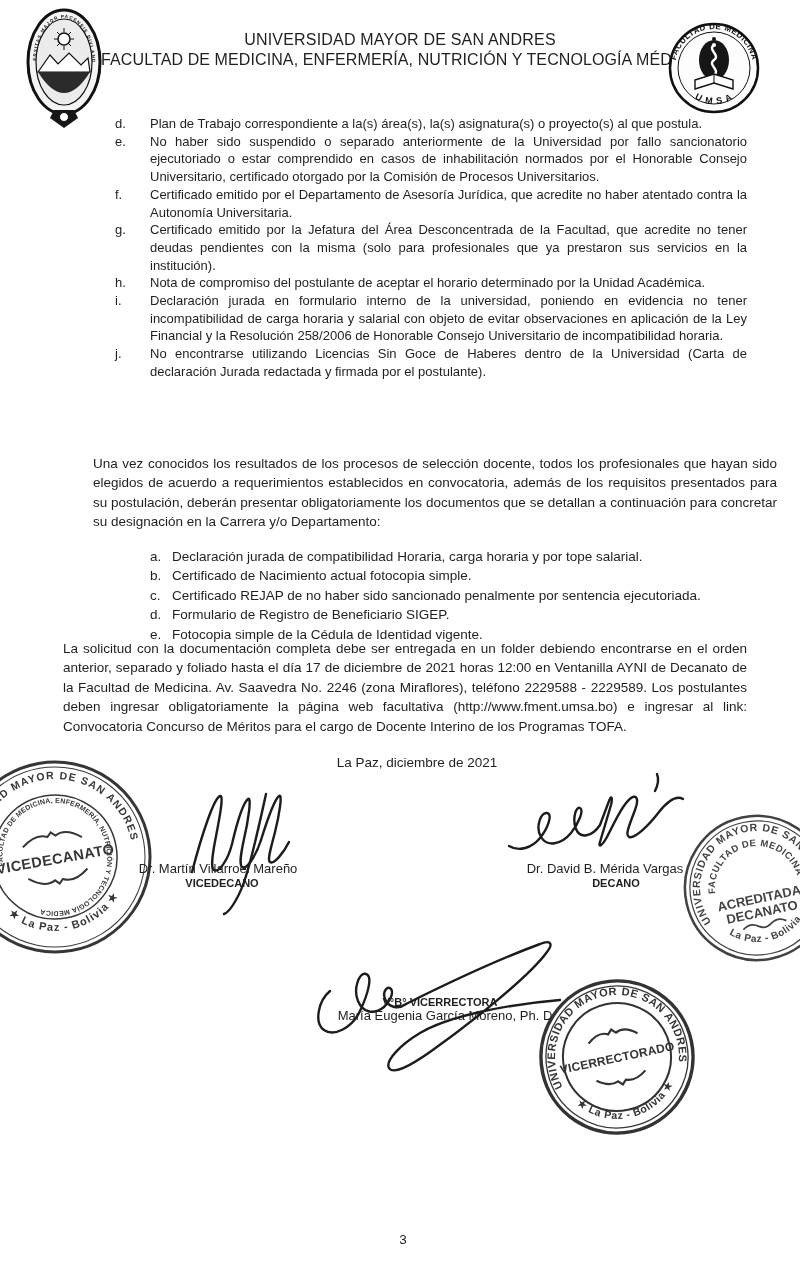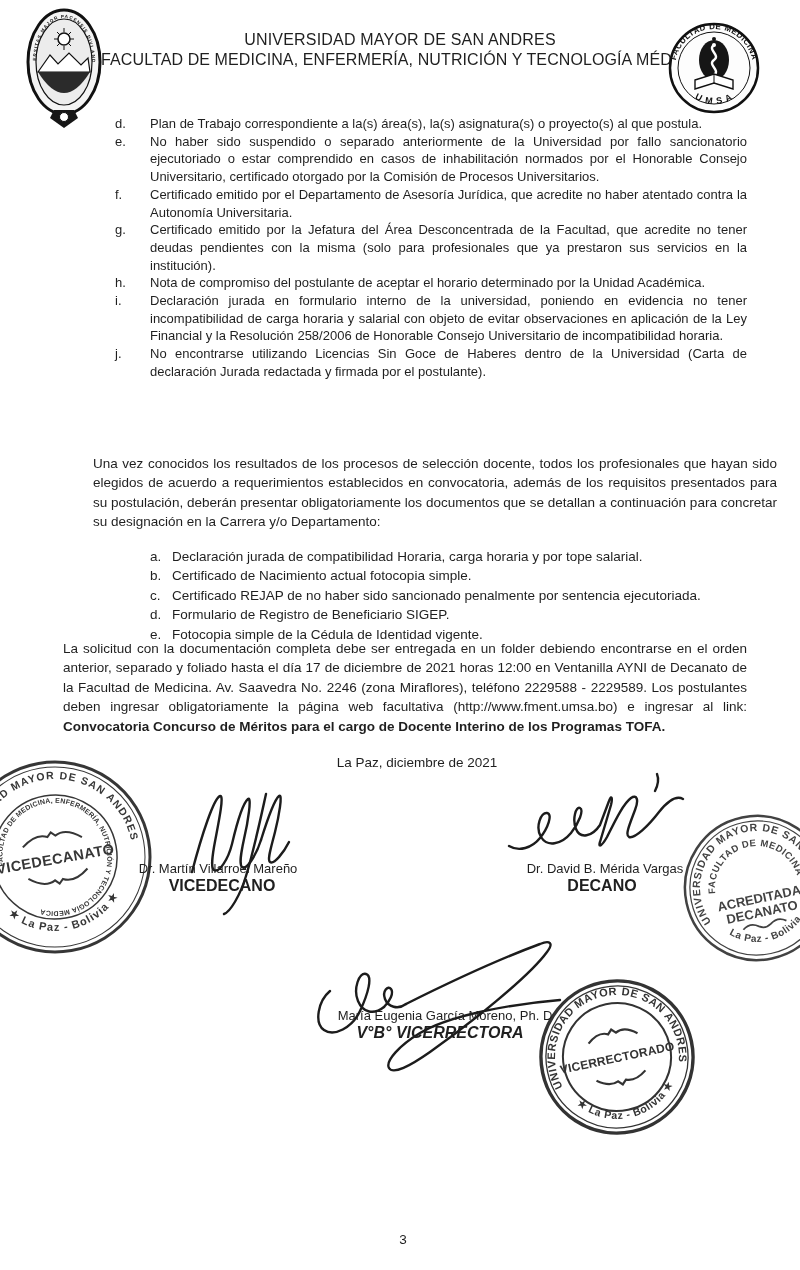--- a/index.html
+++ b/index.html
@@ -15,30 +15,30 @@
   .req-list{position:absolute;top:115px;left:115px;width:632px;font-size:13px;line-height:17.7px;}
   .req-item{display:flex;}
   .req-item .letter{width:35px;flex-shrink:0;}
   .req-item .text{flex:1;text-align:justify;}
   
   .section-heading{position:absolute;top:429px;left:63px;font-size:13.5px;font-weight:bold;letter-spacing:.2px;}
   
   .para{position:absolute;left:63px;width:684px;font-size:13.5px;line-height:19.4px;text-align:justify;}
   .para1{top:454px;margin-left:30px;}
   .para2{top:639px;}
-  .para2 .bold{font-weight:bold;}
+  .para2 .bold{font-weight:normal;}
   
   .add-list{position:absolute;top:547px;left:150px;width:580px;font-size:13.5px;line-height:19.4px;}
   .add-item{display:flex;}
   .add-item .letter{width:22px;flex-shrink:0;}
   
   .date-line{position:absolute;top:755px;left:117px;width:600px;text-align:center;font-size:13.5px;}
   
   .sig-name{position:absolute;font-size:13px;text-align:center;white-space:nowrap;}
-  .sig-title{position:absolute;font-size:16px;font-weight:bold;text-align:center;white-space:nowrap;}
+  .sig-title{position:absolute;font-size:11px;font-weight:bold;text-align:center;white-space:nowrap;}
   .sig-svg{position:absolute;}
   .sig-svg path{fill:none;stroke:#1c1c1c;stroke-width:2.4;stroke-linecap:round;}
   
   .stamp{position:absolute;}
   .stamp text{font-family:"Liberation Sans",sans-serif;}
   .page-number{position:absolute;top:1232px;left:353px;width:100px;text-align:center;font-size:13.5px;}
 </style>
 </head>
 <body>
 
@@ -163,29 +163,29 @@
     <path d="M103,68 C108,52 116,28 121,24 C125,21 121,44 117,60 C113,76 109,88 112,90 C116,93 126,80 131,70"></path>
   </svg>
   <div class="sig-name" style="left:108px;top:861px;width:220px;">Dr. Martín Villarroel Mareño</div>
   <div class="sig-title" style="left:112px;top:877px;width:220px;">VICEDECANO</div>
 
   <svg class="sig-svg" style="left:495px;top:768px;" width="215" height="115" viewBox="0 0 215 115">
     <path d="M14,78 C24,84 37,80 45,70 C53,60 58,46 52,45 C46,44 40,59 46,69 C52,79 66,77 76,65 C84,55 89,42 85,40 C81,38 77,51 81,61 C85,71 97,69 105,57 L114,33 C116,27 118,29 116,37 L105,74 C103,80 107,78 112,69 C120,53 128,36 136,30 C142,26 144,32 140,42 C134,58 130,67 134,69 C140,71 154,57 164,44 C172,34 181,27 188,31"></path>
     <path d="M162,6 C164,11 163,17 160,23"></path>
   </svg>
   <div class="sig-name" style="left:495px;top:861px;width:220px;">Dr. David B. Mérida Vargas</div>
-  <div class="sig-title" style="left:492px;top:877px;width:220px;">DECANO</div>
+  <div class="sig-title" style="left:506px;top:877px;width:220px;">DECANO</div>
 
   <svg class="sig-svg" style="left:308px;top:933px;" width="285" height="165" viewBox="0 0 285 165">
     <path d="M22,58 C10,68 6,90 16,97 C26,104 44,95 52,78 C60,61 65,43 58,41 C51,39 45,56 50,68 C55,80 66,82 76,74"></path>
     <path d="M76,74 C82,68 86,60 83,56 C80,52 74,58 77,66 C80,74 90,77 98,71"></path>
     <path d="M98,71 C124,58 186,28 232,11 C242,7 246,10 239,19 C220,45 160,92 122,119 C102,133 85,142 81,135 C77,128 92,112 112,100 C142,82 204,71 252,67"></path>
   </svg>
   <div class="sig-name" style="left:330px;top:1008px;width:230px;">María Eugenia García Moreno, Ph. D</div>
-  <div class="sig-title" style="left:325px;top:1024px;width:230px;font-style:italic;">V°B° VICERRECTORA</div>
+  <div class="sig-title" style="left:325px;top:996px;width:230px;">V°B° VICERRECTORA</div>
 
   <svg class="stamp" style="left:-45px;top:757px;" width="200" height="200" viewBox="0 0 200 200">
     <g transform="rotate(-10 100 100)" fill="#262626" opacity="0.92">
       <circle cx="100" cy="100" r="95" fill="none" stroke="#262626" stroke-width="3"></circle>
       <circle cx="100" cy="100" r="90" fill="none" stroke="#262626" stroke-width="1"></circle>
       <circle cx="100" cy="100" r="62" fill="none" stroke="#262626" stroke-width="1.5"></circle>
       <defs>
         <path id="vd-top" d="M 22 100 A 78 78 0 1 1 178 100"></path>
         <path id="vd-bot" d="M 26 100 A 74 74 0 0 0 174 100"></path>
         <path id="vd-inner" d="M 48 100 A 52 52 0 1 1 151.9 100 A 52 52 0 1 1 48 100"></path>

